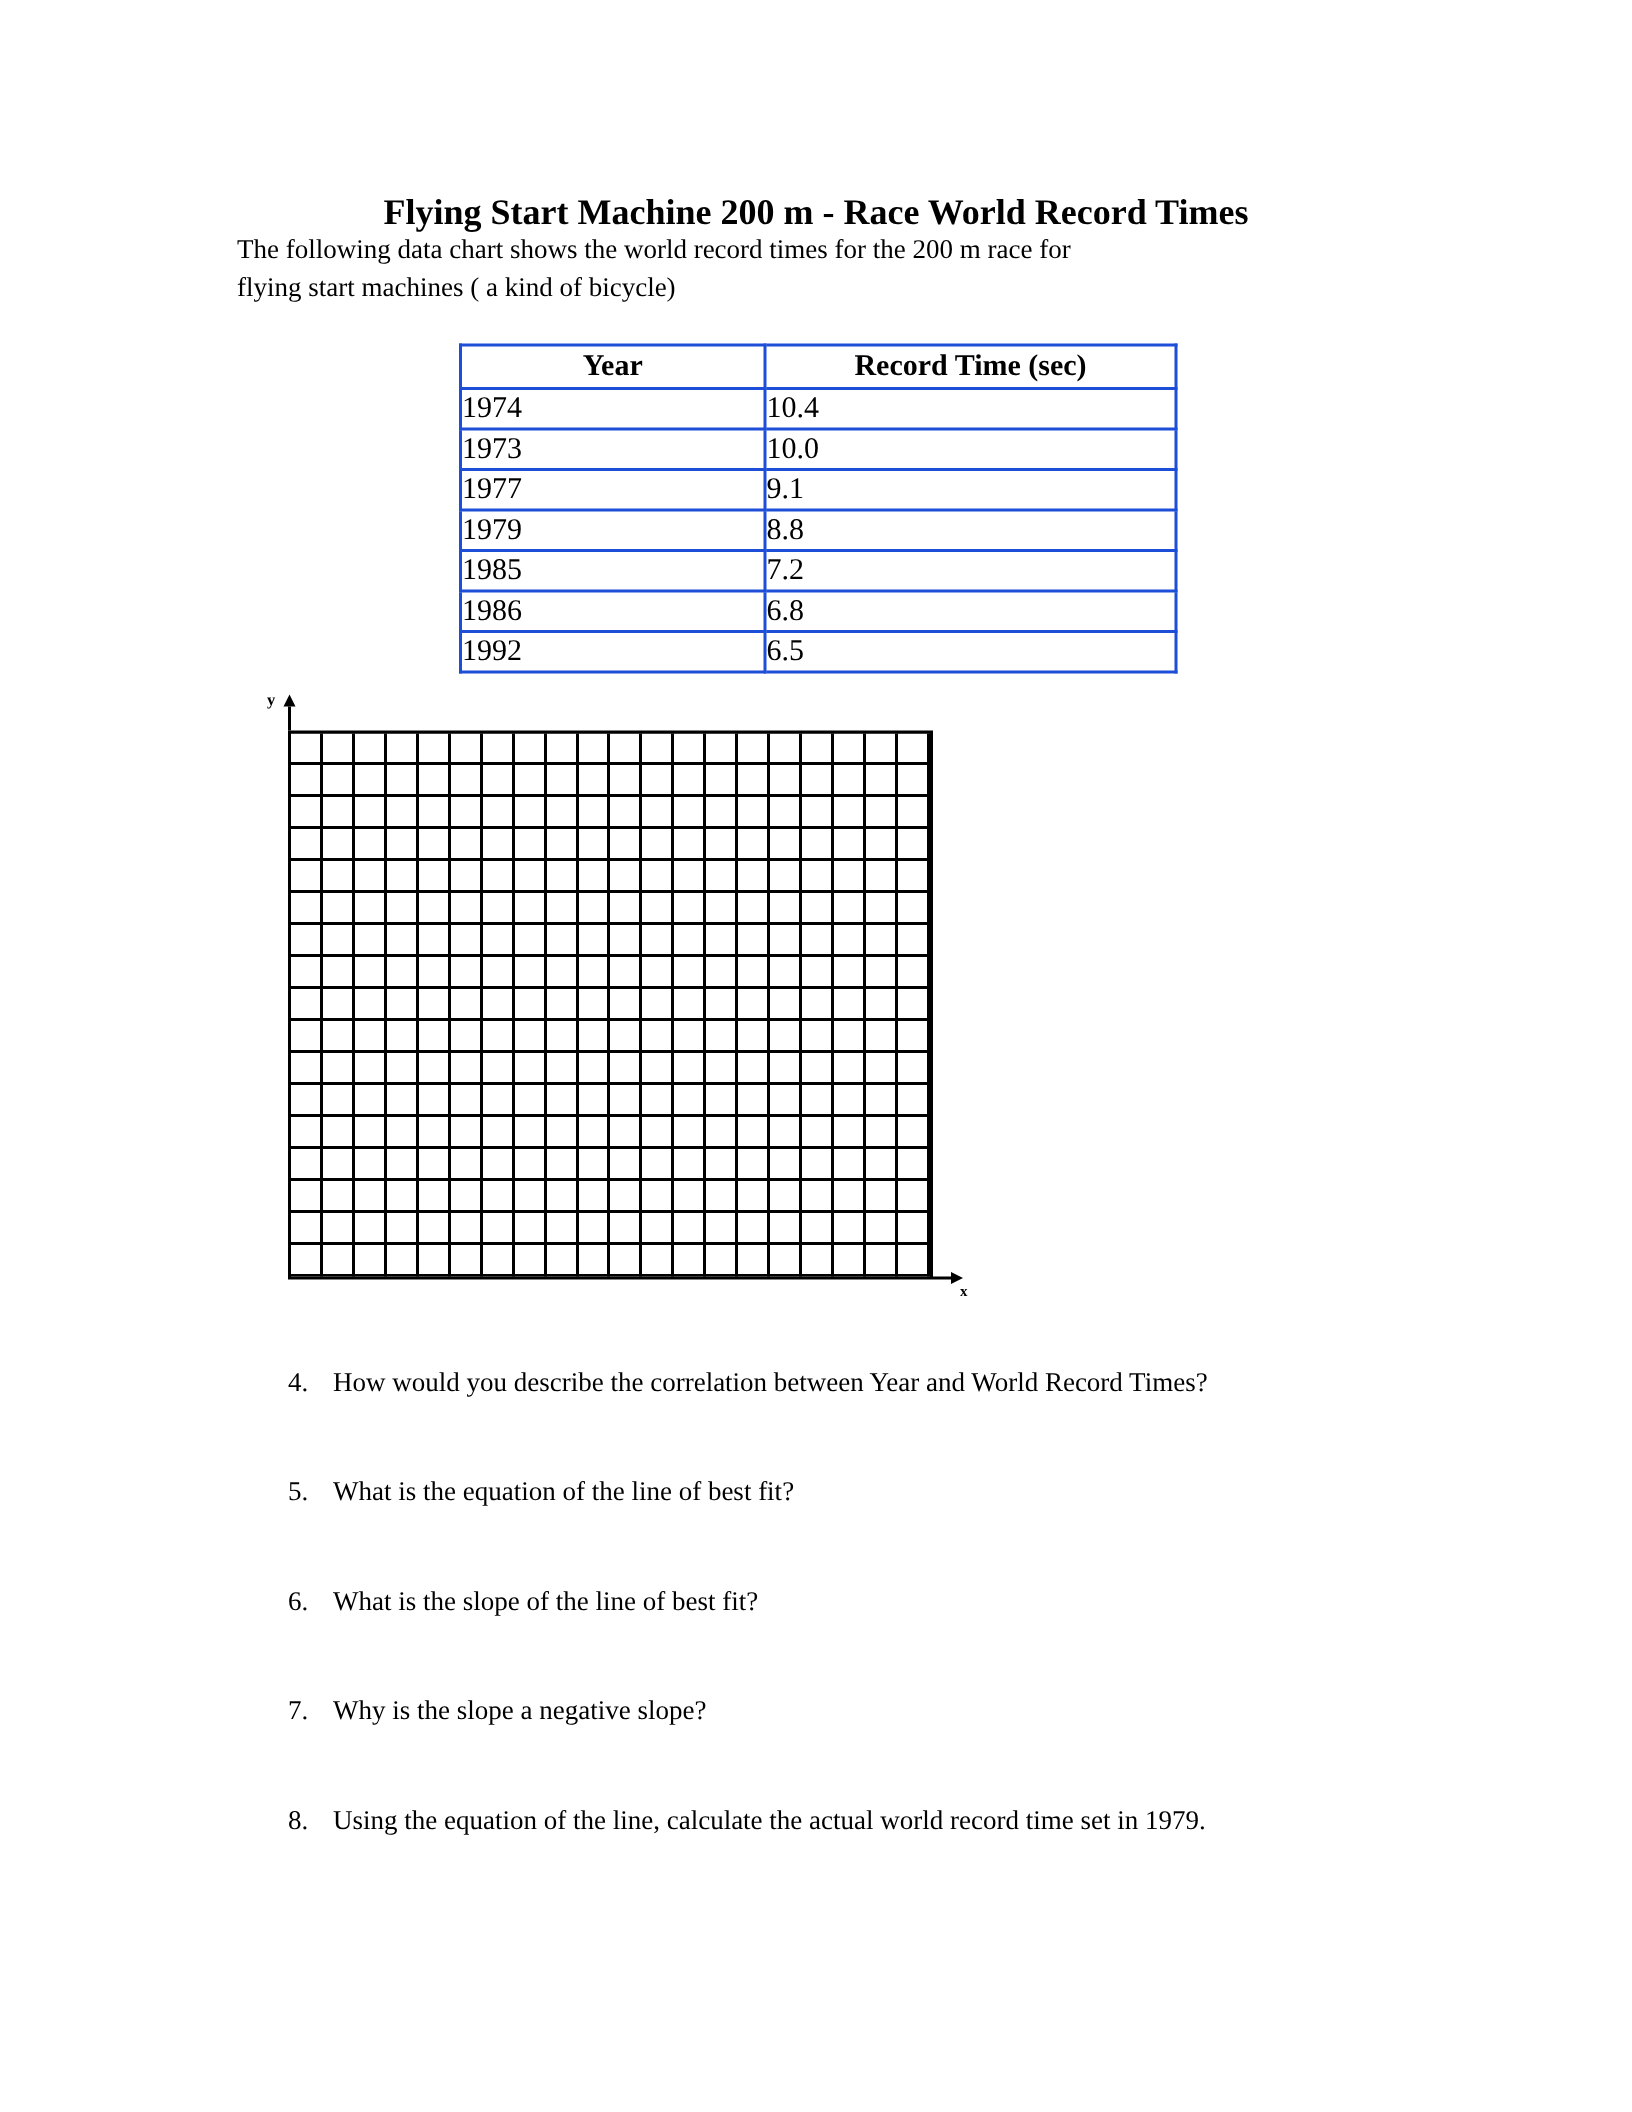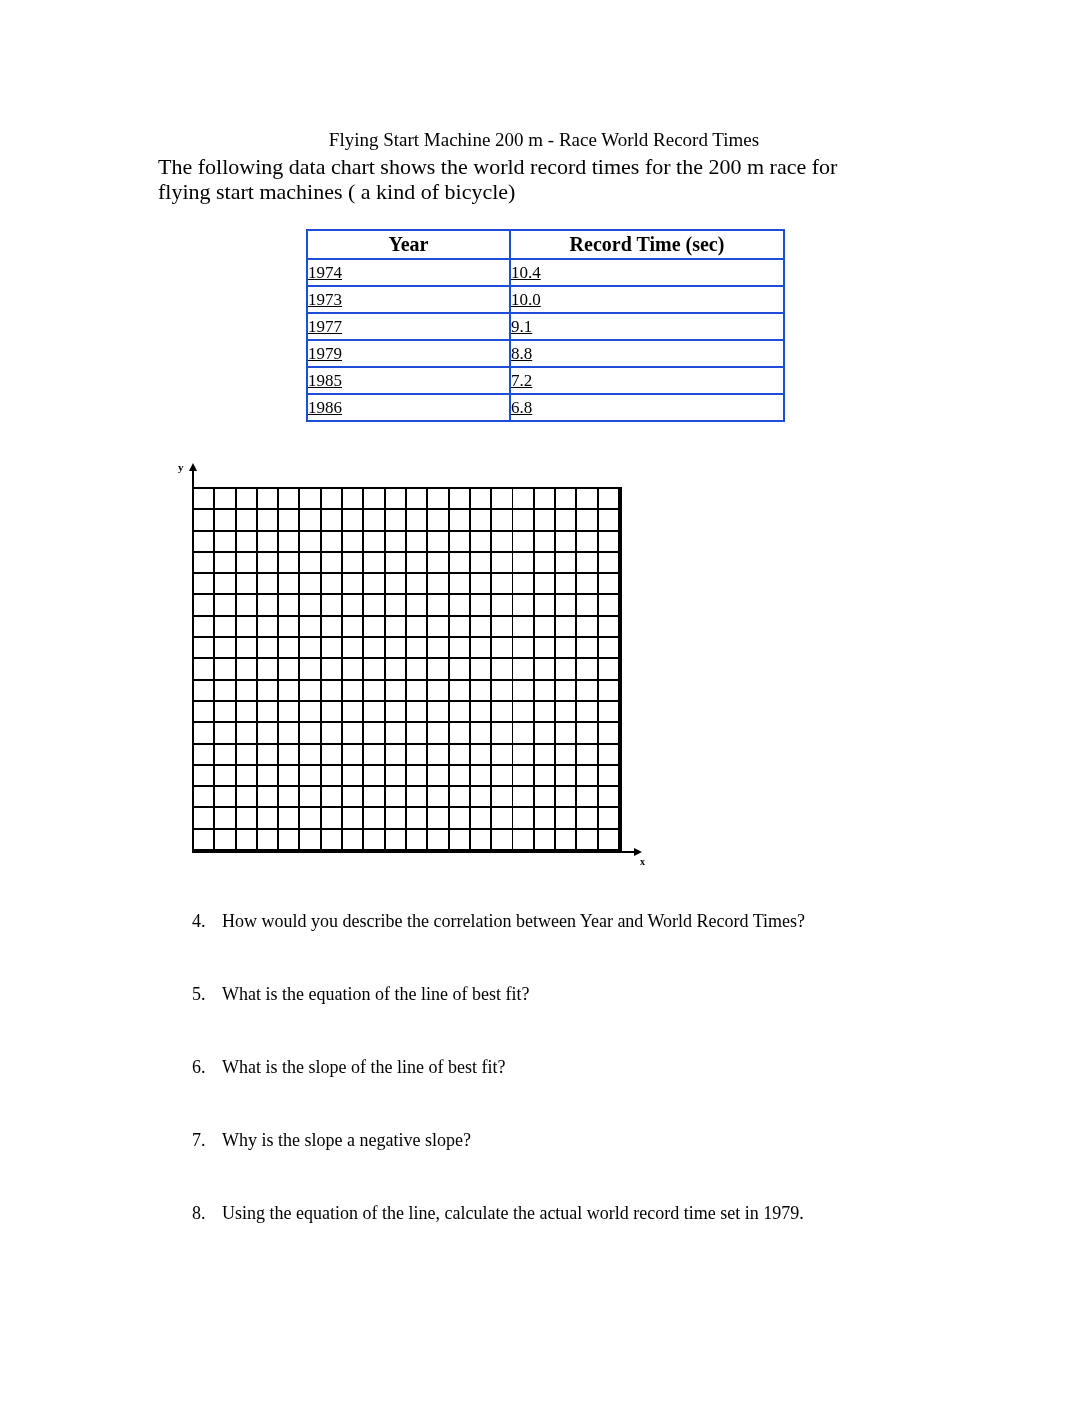--- a/index.html
+++ b/index.html
@@ -14,29 +14,29 @@
     color: #000;
     overflow: hidden;
   }
 
   .title {
     position: absolute;
     top: 129px;
     left: 0;
     right: 0;
     text-align: center;
-    font-size: 19px;
-    font-weight: normal;
+    font-size: 24px;
+    font-weight: bold;
   }
 
   .intro {
     position: absolute;
     left: 158px;
     top: 154px;
-    font-size: 22px;
+    font-size: 18px;
     line-height: 25px;
     white-space: nowrap;
   }
 
   table.data-table {
     position: absolute;
     left: 306px;
     top: 229px;
     border-collapse: collapse;
     table-layout: fixed;
@@ -46,23 +46,22 @@
     border: 2px solid #1d4ed8;
     vertical-align: middle;
     padding: 0;
   }
   table.data-table th {
     font-size: 20px;
     font-weight: bold;
     height: 27px;
   }
   table.data-table td {
-    font-size: 17px;
+    font-size: 20px;
     height: 25px;
-    text-decoration: underline;
   }
   .col-year  { width: 201px; }
   .col-time  { width: 272px; }
 
   .graph {
     position: absolute;
     left: 192px;
     top: 487px;
     width: 430px;
     height: 366px;
@@ -178,20 +177,24 @@
         <td>8.8</td>
       </tr>
       <tr>
         <td>1985</td>
         <td>7.2</td>
       </tr>
       <tr>
         <td>1986</td>
         <td>6.8</td>
       </tr>
+      <tr>
+        <td>1992</td>
+        <td>6.5</td>
+      </tr>
     </tbody>
   </table>
 
   <div class="graph">
     <span class="y-label">y</span>
     <div class="y-axis-ext"></div>
     <div class="y-arrowhead"></div>
     <div class="grid"></div>
     <div class="x-axis-ext"></div>
     <div class="x-arrowhead"></div>

